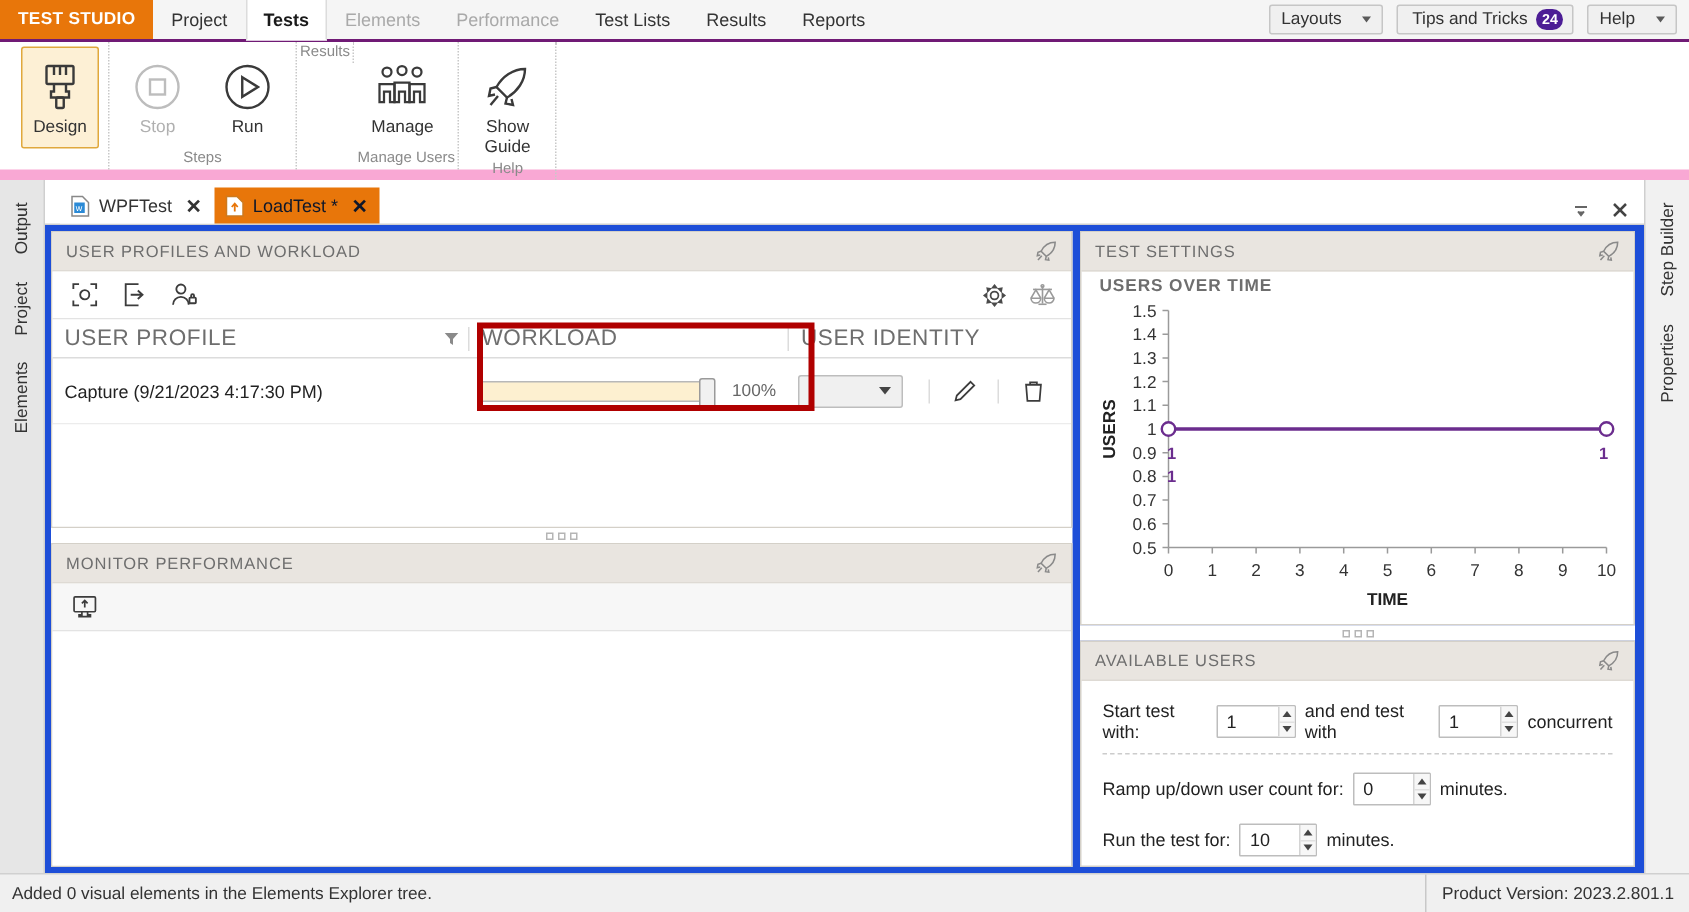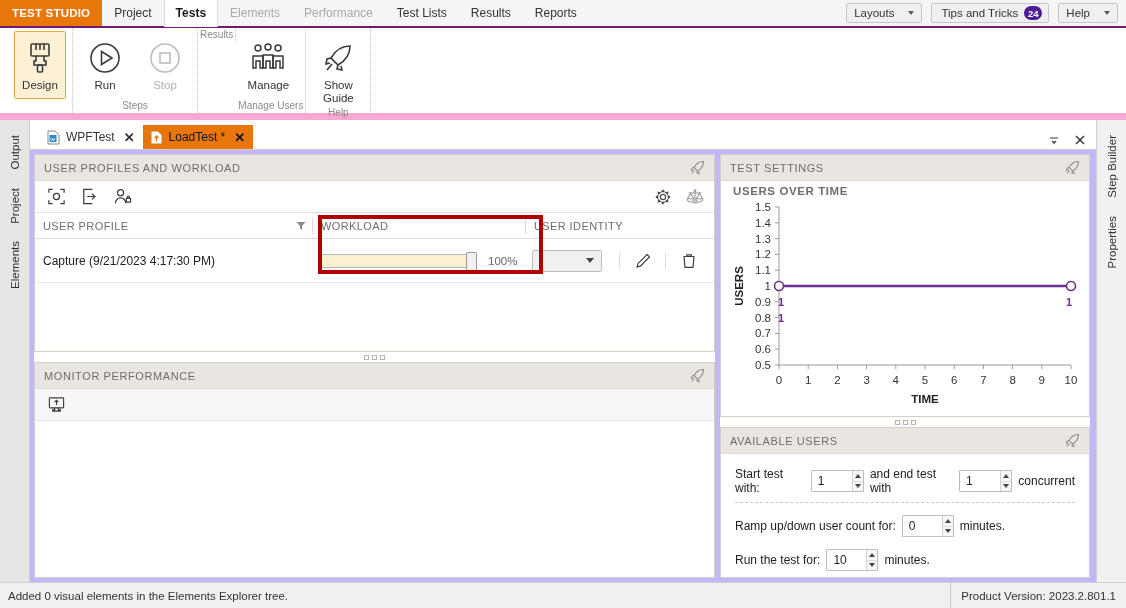--- a/index.html
+++ b/index.html
@@ -232,21 +232,21 @@
   }
   .hdr-icon { cursor: default; font-size: 13px; color: #666; }
 
   
   .workspace {
     flex: 1;
     display: flex;
     min-height: 0;
     padding: 4px 6px 4px 4px;
     gap: 5px;
-    background: #c4b5fd;
+    background: #1d4ed8;
   }
   .col-left { flex: 1; display: flex; flex-direction: column; min-width: 0; gap: 0; }
   .col-right { width: 370px; flex: 0 0 370px; display: flex; flex-direction: column; }
 
   .panel {
     border: 1px solid #d4d0c8;
     background: #ffffff;
     display: flex;
     flex-direction: column;
     min-height: 0;
@@ -279,21 +279,21 @@
   .toolrow .spacer { flex: 1; }
   .ticon { cursor: default; display: flex; align-items: center; }
 
   .grid-head {
     height: 26px;
     flex: 0 0 26px;
     display: flex;
     align-items: center;
     background: #ffffff;
     border-bottom: 1px solid #dcdcdc;
-    font-size: 11px;
+    font-size: 15px;
     color: #6e6e6e;
     letter-spacing: 0.4px;
   }
   .gh-cell { padding-left: 8px; display: flex; align-items: center; height: 100%; }
   .gh-sep { width: 1px; height: 16px; background: #dcdcdc; }
 
   .grid-row {
     height: 44px;
     flex: 0 0 44px;
     display: flex;
@@ -463,37 +463,37 @@
             </svg>
           </span>
           <span class="lbl">Design</span>
         </div>
       </div>
       <div class="ribbon-group-label"></div>
     </div>
 
     <div class="ribbon-group">
       <div class="ribbon-group-items">
+        <div class="ribbon-btn disabled">
+          <span class="glyph">
+            <svg width="34" height="34" viewBox="0 0 34 34" fill="none" stroke="#bdbdbd" stroke-width="1.6">
+              <circle cx="17" cy="17" r="14"></circle>
+              <rect x="12" y="12" width="10" height="10"></rect>
+            </svg>
+          </span>
+          <span class="lbl">Stop</span>
+        </div>
         <div class="ribbon-btn">
           <span class="glyph">
             <svg width="34" height="34" viewBox="0 0 34 34" fill="none" stroke="#3a3a3a" stroke-width="1.6">
               <circle cx="17" cy="17" r="14"></circle>
               <path d="M13.5 10.5 L24 17 L13.5 23.5 Z"></path>
             </svg>
           </span>
           <span class="lbl">Run</span>
-        </div>
-        <div class="ribbon-btn disabled">
-          <span class="glyph">
-            <svg width="34" height="34" viewBox="0 0 34 34" fill="none" stroke="#bdbdbd" stroke-width="1.6">
-              <circle cx="17" cy="17" r="14"></circle>
-              <rect x="12" y="12" width="10" height="10"></rect>
-            </svg>
-          </span>
-          <span class="lbl">Stop</span>
         </div>
       </div>
       <div class="ribbon-group-label">Steps</div>
     </div>
 
     <div class="ribbon-group">
       <div class="ribbon-group-label">Results</div>
     </div>
 
     <div class="ribbon-group">

